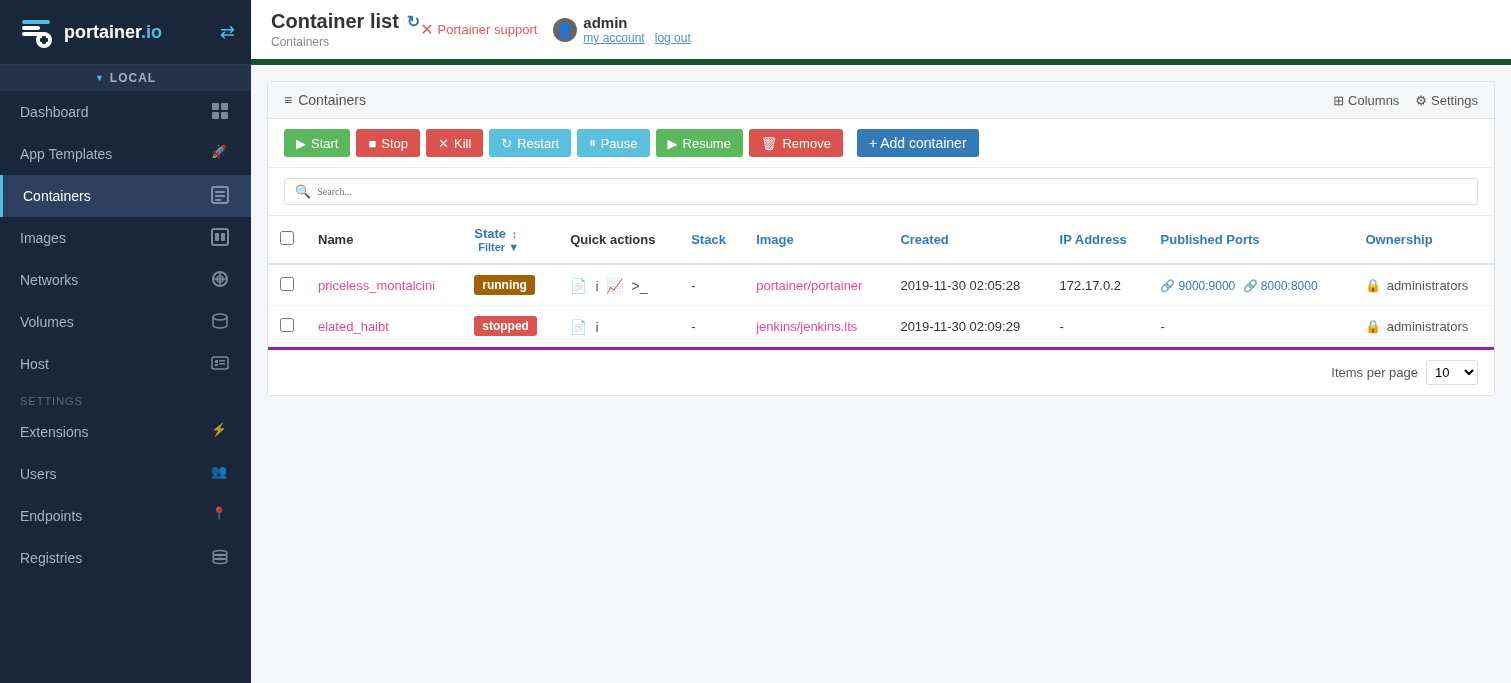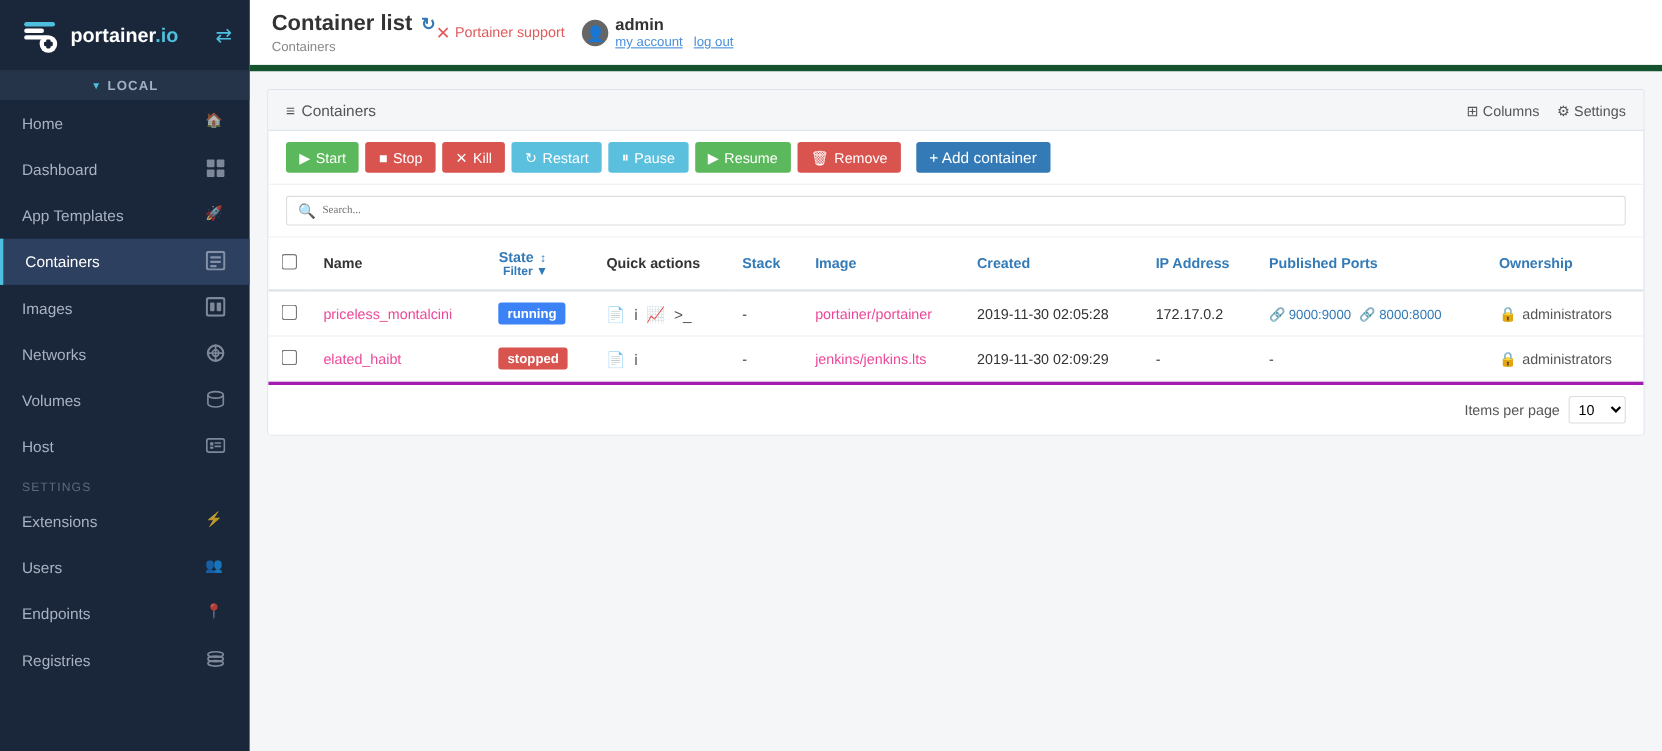--- a/index.html
+++ b/index.html
@@ -1,20 +1,20 @@
 <!DOCTYPE html>
 <html><head>
   <meta charset="utf-8">
   <style>
     * { box-sizing: border-box; margin: 0; padding: 0; }
     body { font-family: Arial, sans-serif; font-size: 13px; background: #f5f5f5; display: flex; height: 683px; overflow: hidden; }
 
     
     .sidebar {
-      width: 227px;
+      width: 251px;
       background: #1a2639;
       color: #a8b2c3;
       display: flex;
       flex-direction: column;
       flex-shrink: 0;
       height: 100%;
       overflow-y: auto;
     }
     .sidebar-logo {
       display: flex;
@@ -266,21 +266,21 @@
       vertical-align: middle;
     }
     .state-badge {
       display: inline-block;
       padding: 3px 8px;
       border-radius: 3px;
       font-size: 12px;
       font-weight: bold;
       color: #fff;
     }
-    .state-running { background: #3b82f6; }
+    .state-running { background: #a16207; }
     .state-stopped { background: #d9534f; }
     .container-link { color: #ec4899; text-decoration: none; cursor: pointer; }
     .port-link {
       color: #337ab7;
       text-decoration: none;
       font-size: 12px;
       cursor: pointer;
       display: inline-flex;
       align-items: center;
       gap: 3px;
@@ -350,24 +350,20 @@
       <rect x="24" y="26" width="8" height="4" rx="1" fill="#1a2639"></rect>
     </svg>
     <span class="logo-text">portainer<span>.io</span></span>
     <span style="margin-left:auto;color:#4ebfde;font-size:18px;cursor:pointer;">⇄</span>
   </div>
 
   <div class="endpoint-badge">
     <span>LOCAL</span>
   </div>
 
-  <div class="nav-item">
-    <span class="nav-label">Home</span>
-    <span class="nav-icon">🏠</span>
-  </div>
   <div class="nav-item">
     <span class="nav-label">Dashboard</span>
     <span class="nav-icon">
       <svg width="18" height="18" viewBox="0 0 18 18" fill="none">
           <rect x="1" y="1" width="7" height="7" rx="1" fill="#a8b2c3"></rect>
           <rect x="10" y="1" width="7" height="7" rx="1" fill="#a8b2c3"></rect>
           <rect x="1" y="10" width="7" height="7" rx="1" fill="#a8b2c3"></rect>
           <rect x="10" y="10" width="7" height="7" rx="1" fill="#a8b2c3"></rect>
         </svg>
     </span>

